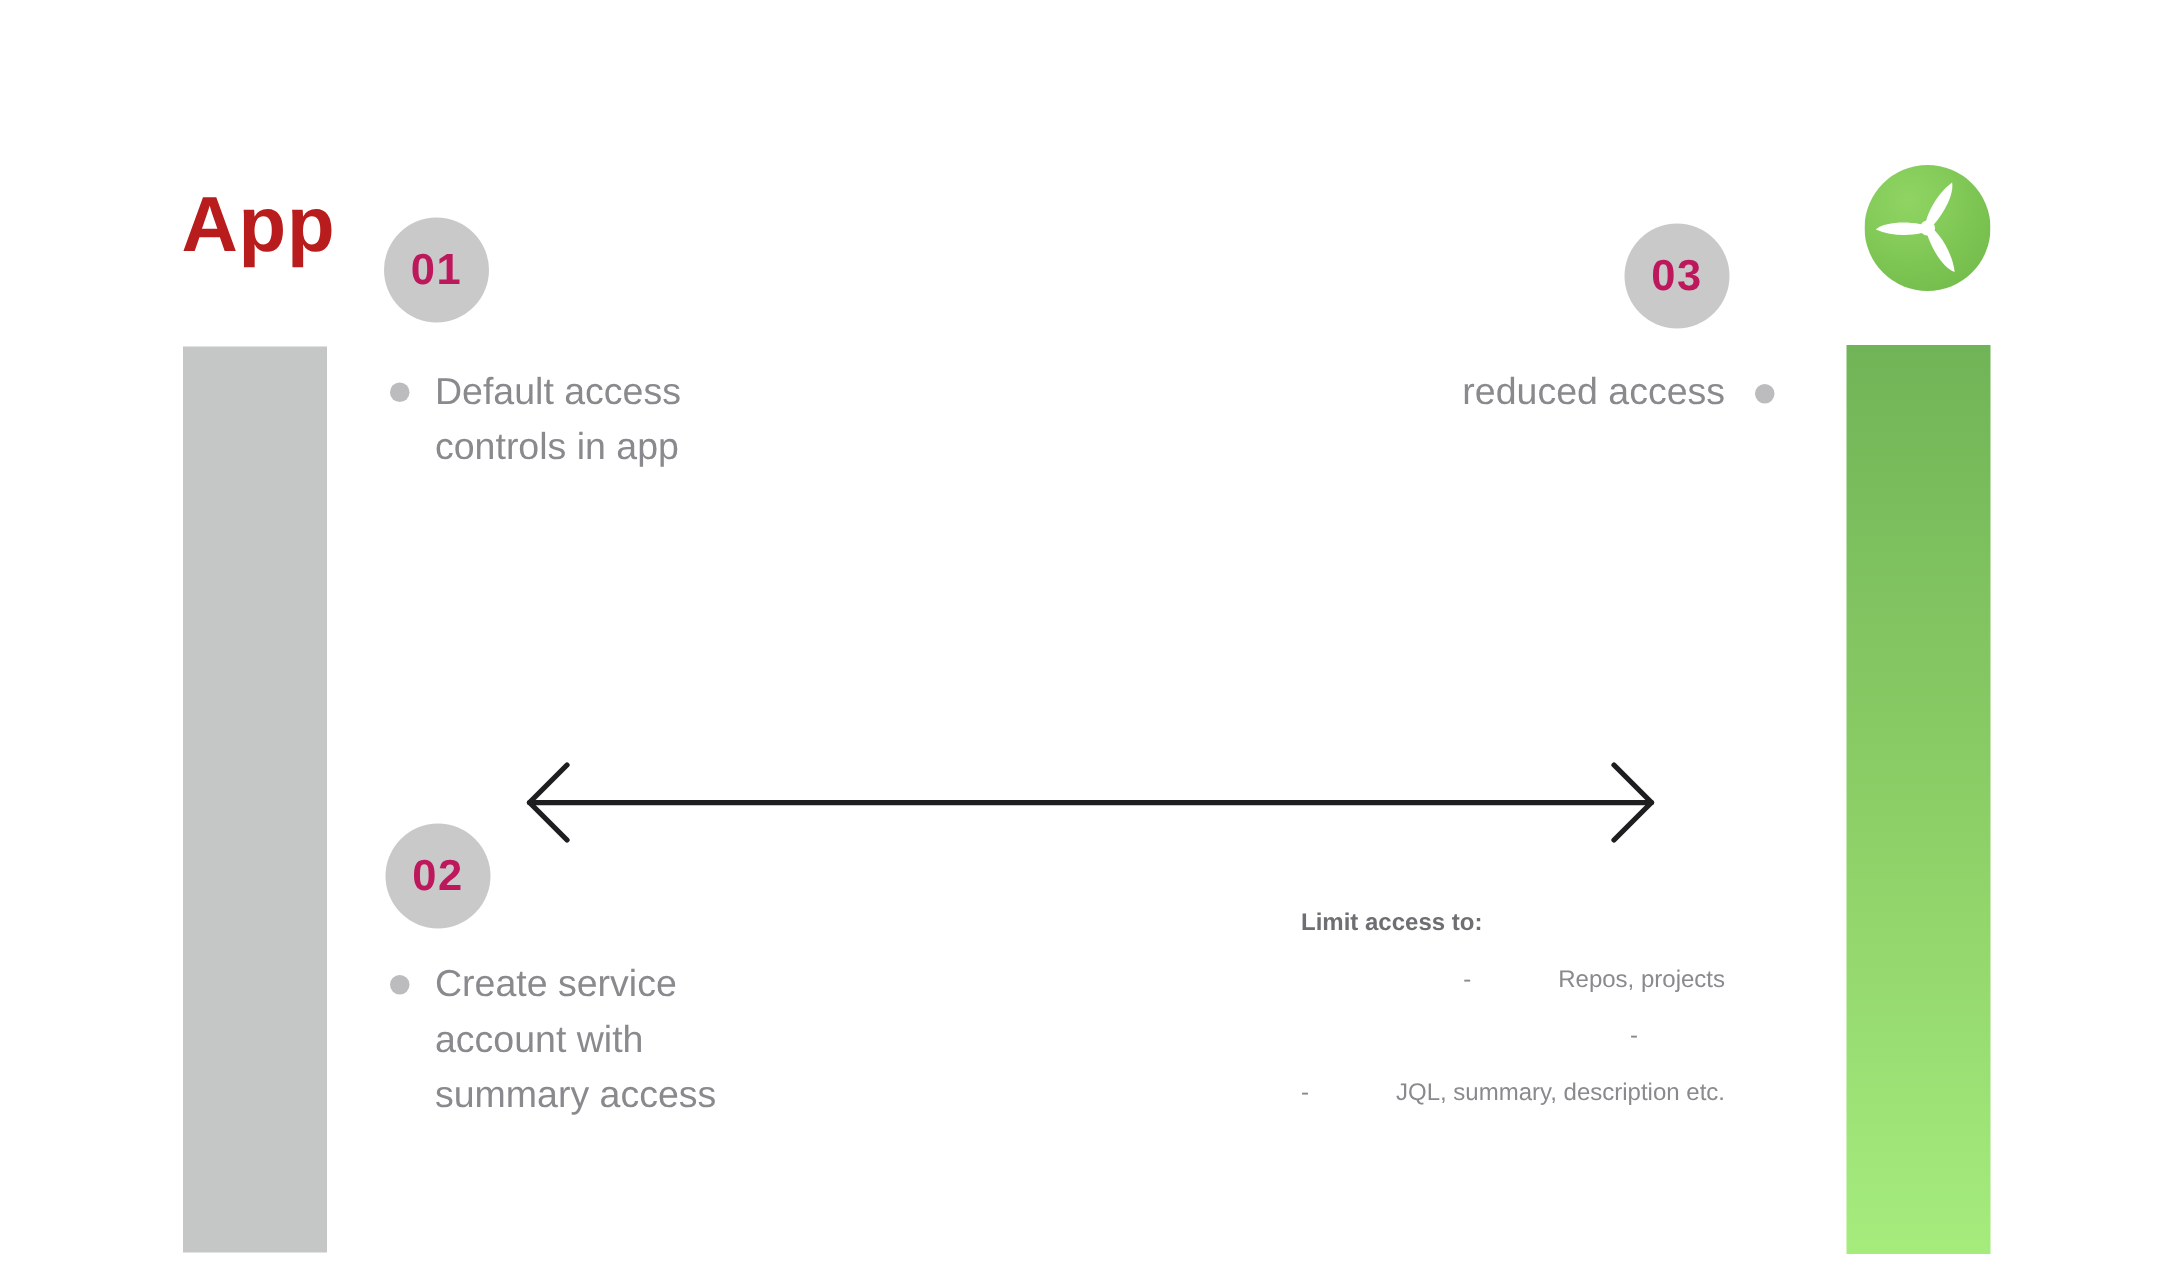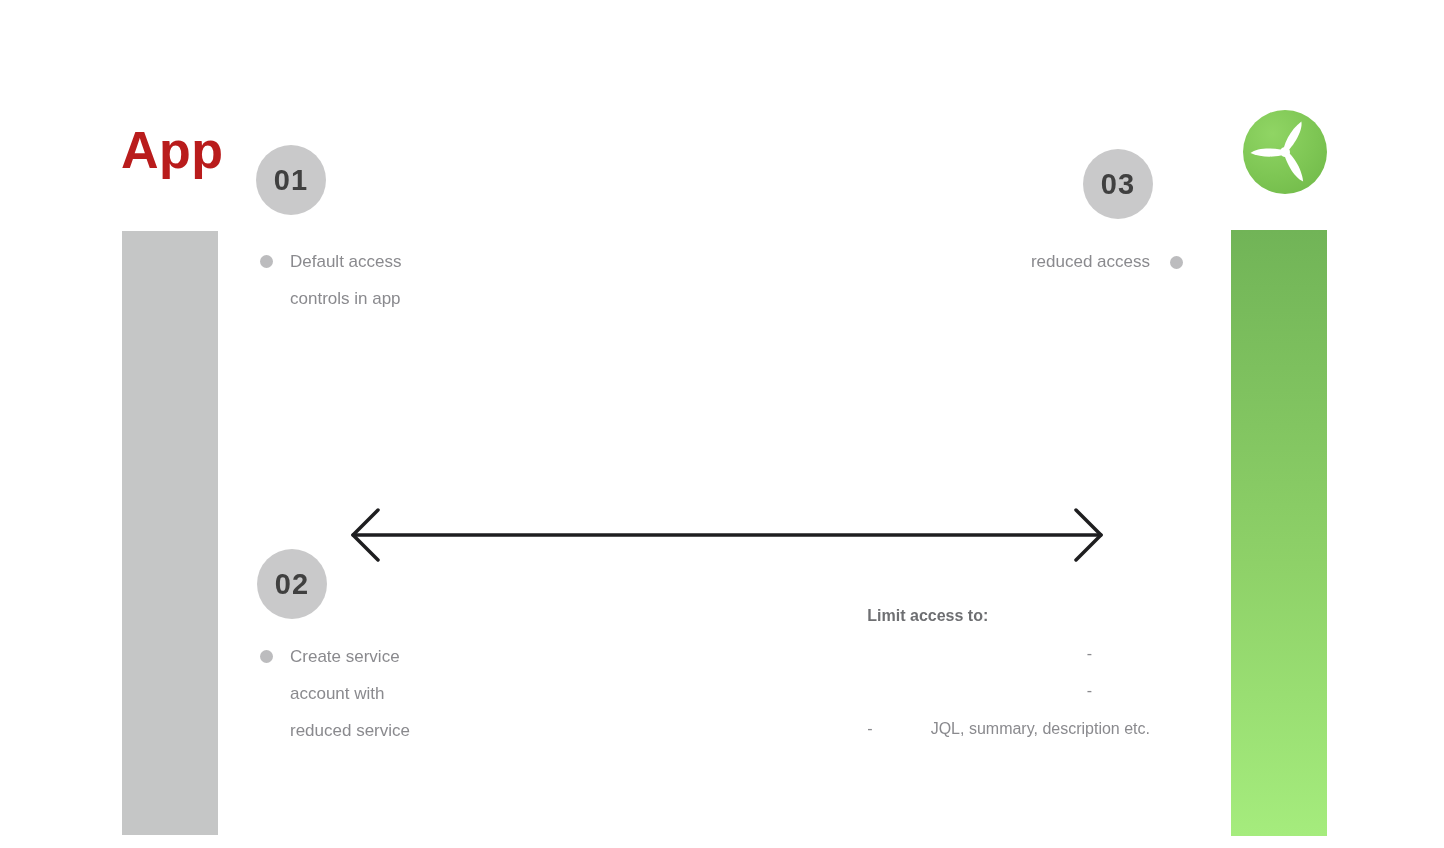--- a/index.html
+++ b/index.html
@@ -27,37 +27,37 @@
   }
 
   
   .logo{left:1243px;top:110px;width:84px;height:84px;}
 
   
   .step-circle{
     width:70px;height:70px;border-radius:50%;
     background:#c9c9ca;
     display:flex;align-items:center;justify-content:center;
-    color:#404040;font-size:29px;font-weight:bold;letter-spacing:1px;
+    color:#be185d;font-size:29px;font-weight:bold;letter-spacing:1px;
   }
   .circle-01{left:256px;top:145px;}
   .circle-02{left:257px;top:549px;}
   .circle-03{left:1083px;top:149px;}
 
   
   .dot{
     width:13px;height:13px;border-radius:50%;background:#bcbcbe;
   }
   .dot-1{left:260px;top:255px;}
   .dot-2{left:260px;top:650px;}
   .dot-3{left:1170px;top:256px;}
 
   
   .step-text{
-    font-size:17px;line-height:37px;color:#8a8a8e;
+    font-size:25px;line-height:37px;color:#8a8a8e;
   }
   .text-1{left:290px;top:243px;text-align:left;}
   .text-2{left:290px;top:638px;text-align:left;}
   .text-3{right:294px;top:243px;text-align:right;}
 
   
   .arrow-svg{left:345px;top:507px;}
 
   
   .limit-block{
@@ -111,39 +111,40 @@
 <div class="abs dot dot-3"></div>
 
 <div class="abs step-text text-1">
   <div>Default access</div>
   <div>controls in app</div>
 </div>
 
 <div class="abs step-text text-2">
   <div>Create service</div>
   <div>account with</div>
-  <div>reduced service</div>
+  <div>summary access</div>
 </div>
 
 <div class="abs step-text text-3">
   <div>reduced access</div>
 </div>
 
 <svg class="abs arrow-svg" width="764" height="57" viewBox="0 0 764 57">
   <g stroke="#1e1e20" stroke-width="3.5" fill="none" stroke-linecap="round" stroke-linejoin="round">
     <line x1="8" y1="28" x2="756" y2="28"></line>
     <polyline points="33,3 8,28 33,53"></polyline>
     <polyline points="731,3 756,28 731,53"></polyline>
   </g>
 </svg>
 
 <div class="abs limit-block">
   <div class="limit-heading">Limit access to:</div>
   <div class="limit-item">
     <span class="dash">-</span>
+    <span>Repos, projects</span>
   </div>
   <div class="limit-item">
     <span class="dash">-</span>
   </div>
   <div class="limit-item">
     <span class="dash">-</span>
     <span>JQL, summary, description etc.</span>
   </div>
 </div>
 

